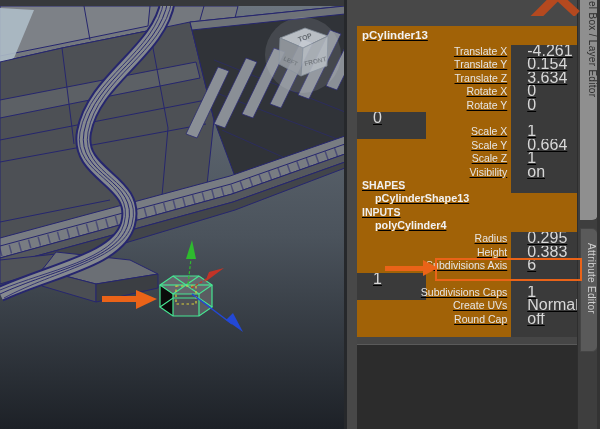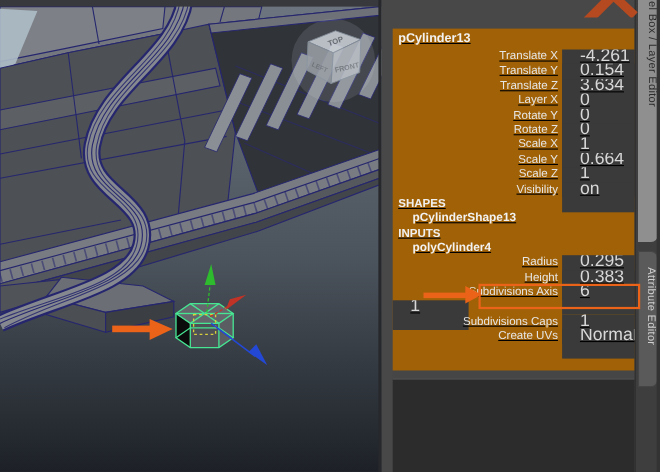--- a/index.html
+++ b/index.html
@@ -187,29 +187,28 @@
       </div>
       <div class="ch-row">
         <span class="ch-label">Translate Y</span>
         <span class="ch-field">0.154</span>
       </div>
       <div class="ch-row">
         <span class="ch-label">Translate Z</span>
         <span class="ch-field">3.634</span>
       </div>
       <div class="ch-row">
-        <span class="ch-label">Layer X</span>
+        <span class="ch-label">Rotate X</span>
         <span class="ch-field">0</span>
       </div>
       <div class="ch-row">
         <span class="ch-label">Rotate Y</span>
         <span class="ch-field">0</span>
       </div>
       <div class="ch-row">
-        <span class="ch-label">Rotate Z</span>
         <span class="ch-field">0</span>
       </div>
       <div class="ch-row">
         <span class="ch-label">Scale X</span>
         <span class="ch-field">1</span>
       </div>
       <div class="ch-row">
         <span class="ch-label">Scale Y</span>
         <span class="ch-field">0.664</span>
       </div>
@@ -242,20 +241,24 @@
       <div class="ch-row">
         <span class="ch-field">1</span>
       </div>
       <div class="ch-row">
         <span class="ch-label">Subdivisions Caps</span>
         <span class="ch-field">1</span>
       </div>
       <div class="ch-row">
         <span class="ch-label">Create UVs</span>
         <span class="ch-field">Normalize ...</span>
+      </div>
+      <div class="ch-row">
+        <span class="ch-label">Round Cap</span>
+        <span class="ch-field">off</span>
       </div>
     </div>
 
     <div class="cb-divider"></div>
     <div class="layer-area"></div>
 
     <div class="hl-box"></div>
     <div class="panel-arrow-shaft"></div>
     <div class="panel-arrow-head"></div>
   </div>

